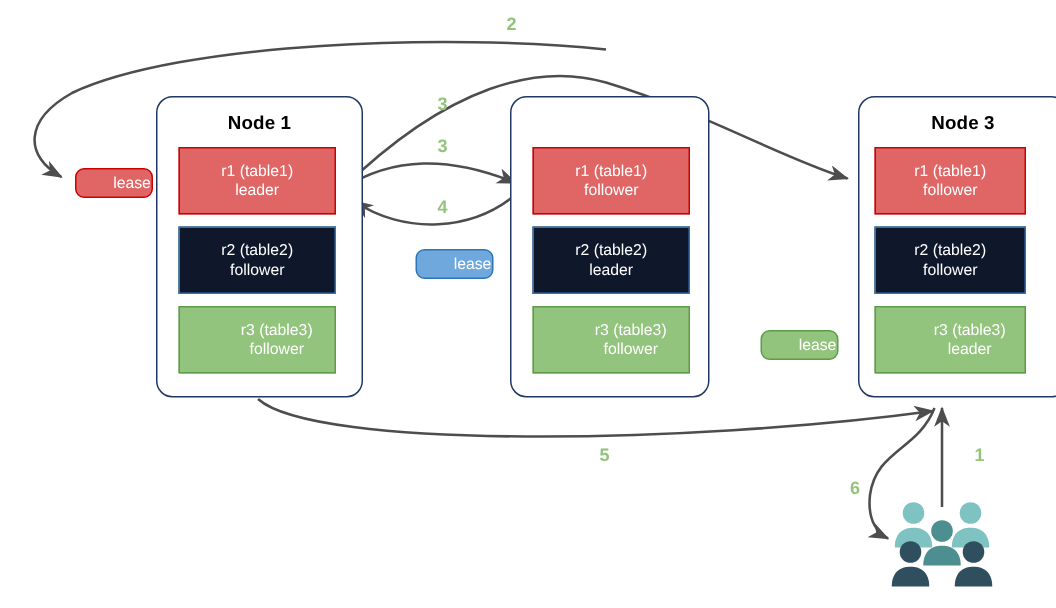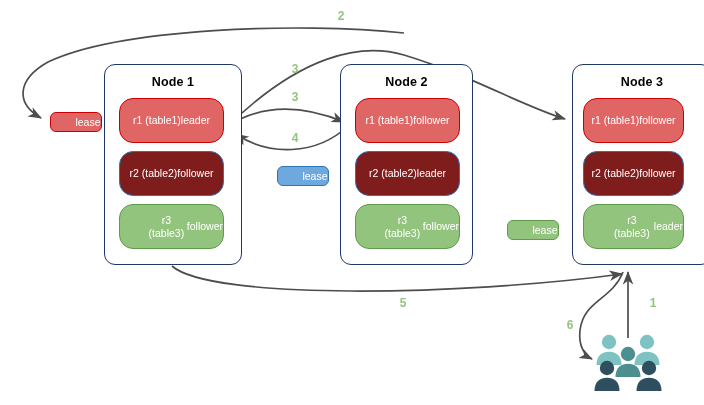--- a/index.html
+++ b/index.html
@@ -39,33 +39,33 @@
     top: 10px;
     text-align: center;
     font-size: 12.5px;
     font-weight: bold;
     color: #000000;
     letter-spacing: .1px;
   }
   .replica {
     position: absolute;
     box-sizing: border-box;
-    border-radius: 14px;
+    border-radius: 0;
     display: flex;
-    flex-direction: row;
+    flex-direction: column;
     align-items: center;
     justify-content: center;
     color: #ffffff;
     font-size: 10.5px;
     line-height: 13px;
     text-align: center;
   }
   .replica span { display: block; }
   .rep-red   { background: #e06666; border: 1.6px solid #cc0000; }
-  .rep-blue  { background: #7f1d1d; border: 1.6px solid #2e75b6; }
+  .rep-blue  { background: #0f172a; border: 1.6px solid #2e75b6; }
   .rep-green { background: #93c47d; border: 1.6px solid #5e9b4a; padding-left: 26px; }
 
   .lease {
     position: absolute;
     box-sizing: border-box;
     border-radius: 6px;
     display: flex;
     align-items: center;
     justify-content: center;
     color: #ffffff;
@@ -129,21 +129,20 @@
       <span>r2 (table2)</span>
       <span>follower</span>
     </div>
     <div class="replica rep-green" style="left:14px; top:139px; width:105px; height:45px;">
       <span>r3 (table3)</span>
       <span>follower</span>
     </div>
   </div>
 
   <div class="node-box" style="left:340px; top:64px; width:133px; height:201px;">
-    <div class="node-title">Node 2</div>
     <div class="replica rep-red" style="left:14px; top:33px; width:105px; height:45px;">
       <span>r1 (table1)</span>
       <span>follower</span>
     </div>
     <div class="replica rep-blue" style="left:14px; top:86px; width:105px; height:45px;">
       <span>r2 (table2)</span>
       <span>leader</span>
     </div>
     <div class="replica rep-green" style="left:14px; top:139px; width:105px; height:45px;">
       <span>r3 (table3)</span>

